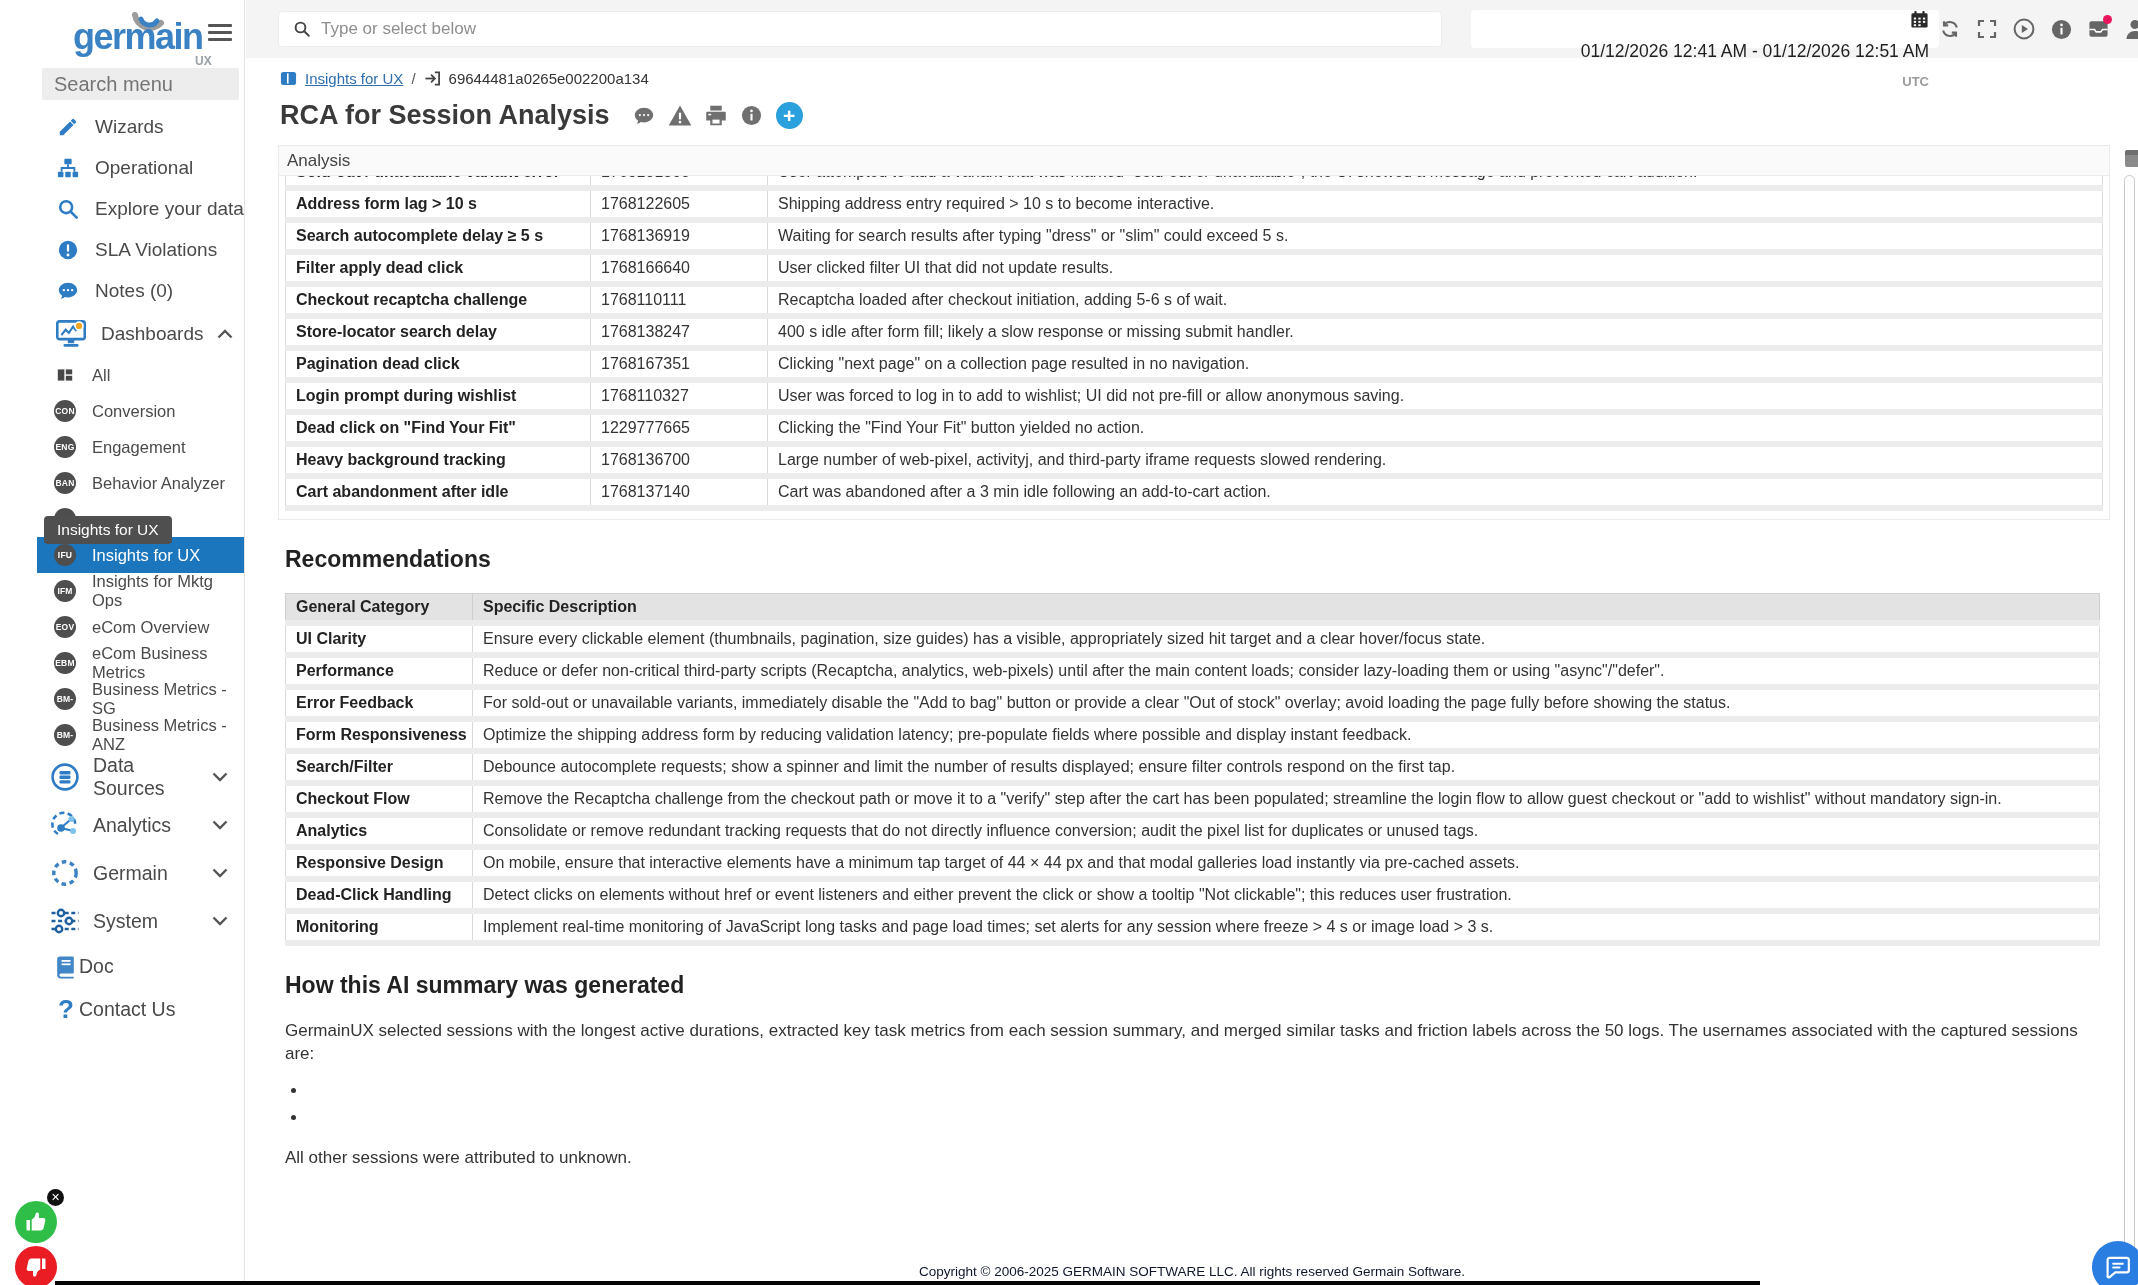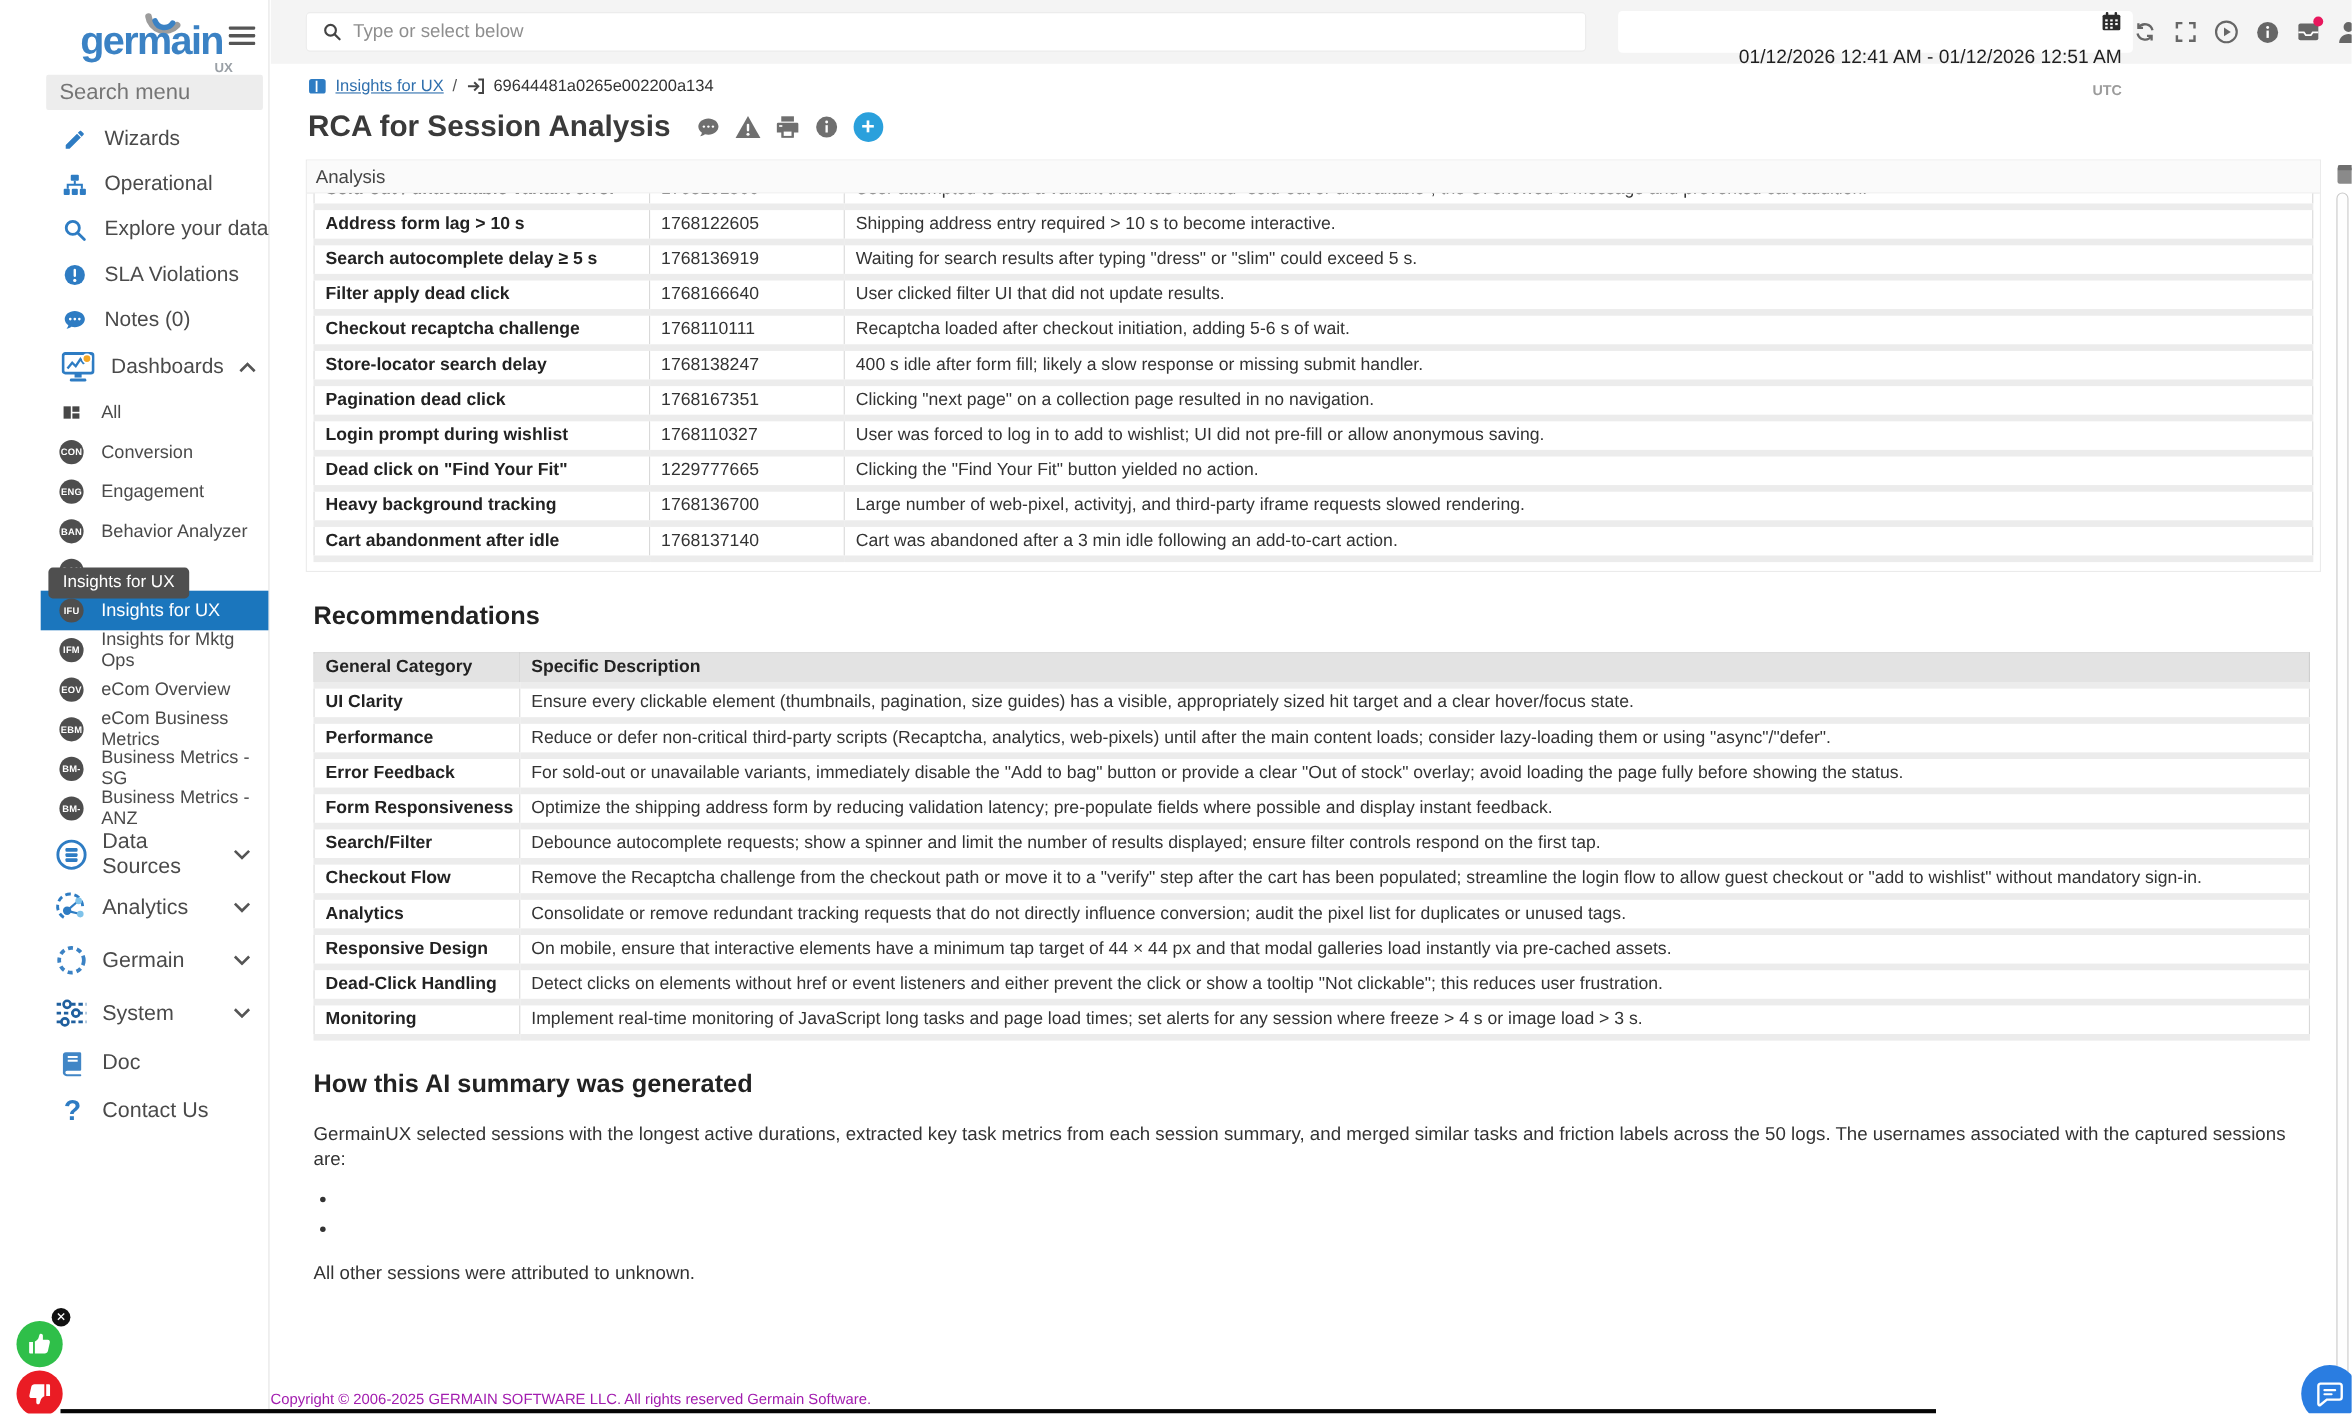--- a/index.html
+++ b/index.html
@@ -28,21 +28,21 @@
   .dash-row .ico { width:32px; height:30px; }
   .chev { margin-left:auto; margin-right:16px; color:#555; flex:none; }
 
   .dash-child { height:36px; display:flex; align-items:center; padding-left:17px; gap:16px; font-size:16.5px; color:#4a4a4a; cursor:pointer; }
   .dash-child.selected { background:#1b76bd; color:#fff; }
   .badge { width:22px; height:22px; border-radius:50%; background:#4e4e4e; color:#fff; font-size:8.5px; font-weight:700; display:flex; align-items:center; justify-content:center; flex:none; letter-spacing:.2px; }
   .allicon { width:22px; display:flex; justify-content:center; color:#474747; flex:none; }
 
   .group-item { height:48px; display:flex; align-items:center; padding-left:12px; gap:12px; font-size:19.5px; color:#4a4a4a; cursor:pointer; }
   .group-item .ico { width:32px; height:32px; color:#2e7cc3; display:flex; align-items:center; justify-content:center; flex:none; }
-  .link-item { height:43px; display:flex; align-items:center; padding-left:16px; gap:14px; font-size:19.5px; color:#4a4a4a; cursor:pointer; }
+  .link-item { height:43px; display:flex; align-items:center; padding-left:16px; font-size:19.5px; color:#4a4a4a; cursor:pointer; }
   .link-item .ico { width:26px; height:26px; color:#2e7cc3; display:flex; align-items:center; justify-content:center; flex:none; }
   .qmark { font-size:26px; font-weight:700; color:#2e7cc3; }
 
   .side-tooltip { position:absolute; left:44px; top:516px; background:#4f4f4f; color:#fff; font-size:15.5px; padding:5px 13px; border-radius:4px; z-index:9; white-space:nowrap; }
 
   .fab { position:absolute; width:42px; height:42px; border-radius:50%; display:flex; align-items:center; justify-content:center; z-index:20; cursor:pointer; }
   .fab-up   { left:15px; top:1201px; background:#2fbf49; }
   .fab-down { left:15px; top:1246px; background:#ea1c24; }
   .fab-close { position:absolute; left:47px; top:1189px; width:17px; height:17px; border-radius:50%; background:#111; color:#fff; font-size:11px; display:flex; align-items:center; justify-content:center; z-index:21; cursor:pointer; }
 
@@ -80,21 +80,21 @@
   table.grid th { background:#e3e3e3; border-color:#cfcfcf; border-bottom:6px solid #ececec; font-weight:700; color:#222; }
 
   .rec-table-wrap { margin:0 38px 0 39px; }
   h2.sec { font-size:23px; font-weight:700; color:#222; margin:26px 0 20px 39px; }
 
   .summary-p { font-size:17px; color:#333; margin:0 38px 0 39px; line-height:23px; }
   ul.sess { margin:16px 0 0 62px; }
   ul.sess li { font-size:17px; color:#333; margin-bottom:7px; }
   .closing { margin-top:18px; }
 
-  .footer { position:absolute; left:0; right:0; bottom:6px; text-align:left; font-size:13.5px; color:#a21caf; }
+  .footer { position:absolute; left:0; right:0; bottom:6px; text-align:center; font-size:13.5px; color:#0f172a; }
 
   .panel-corner-icon { position:absolute; right:-9px; top:150px; width:22px; height:17px; background:#8a8a8a; border-radius:2px; border-top:5px solid #6f6f6f; }
   .scroll-thumb { position:absolute; right:3px; top:175px; width:11px; height:1095px; background:#fefefe; border:1px solid #c9c9c9; border-radius:6px; }
 
   .black-strip { position:absolute; left:55px; bottom:0; width:1705px; height:4px; background:#050505; z-index:30; }
 
   .chat-fab { position:absolute; right:-6px; bottom:-8px; width:52px; height:52px; border-radius:50%; background:#2a7de1; display:flex; align-items:center; justify-content:center; z-index:25; cursor:pointer; }
 </style>
 </head>
 <body>

